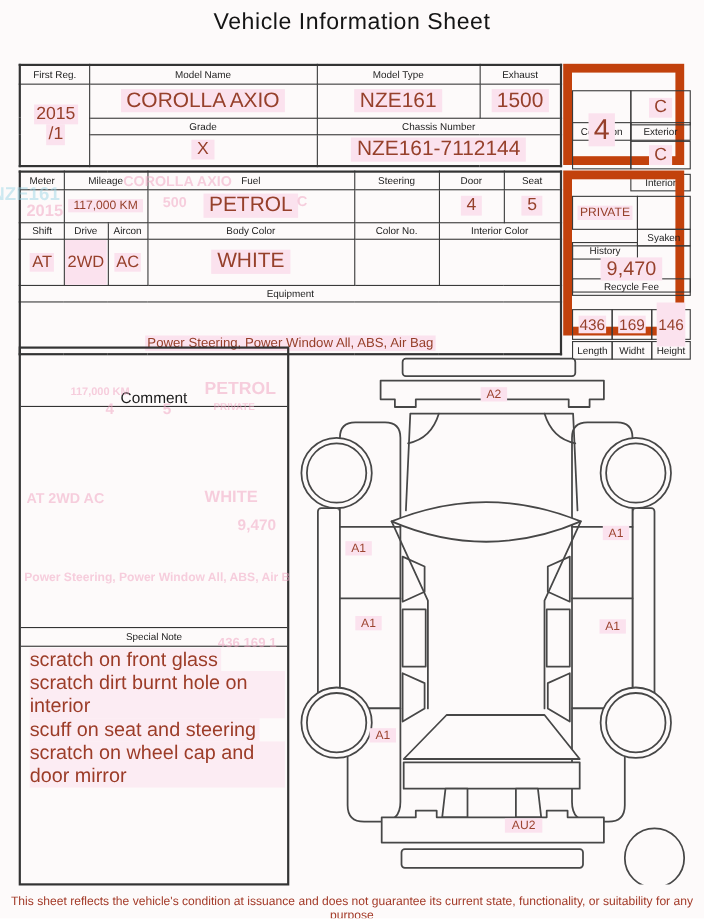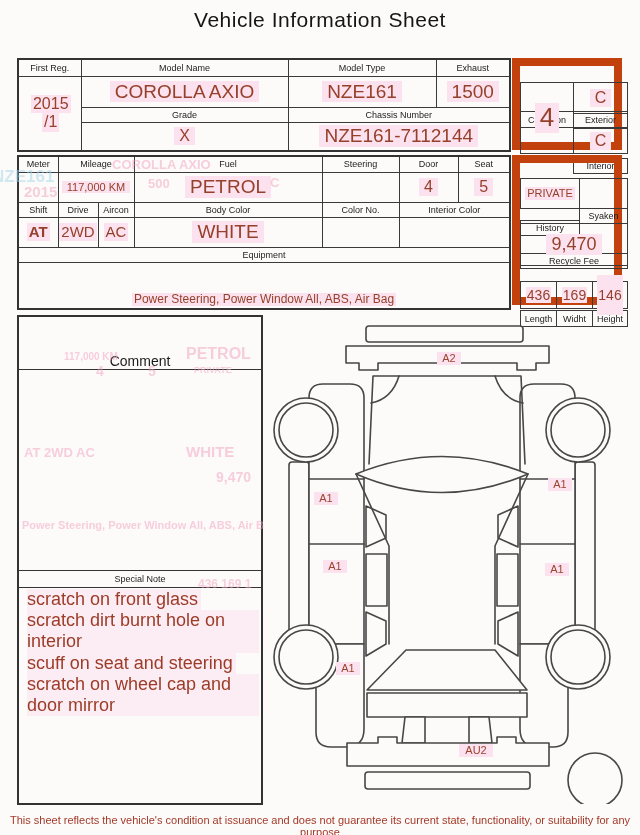--- a/index.html
+++ b/index.html
@@ -141,22 +141,22 @@
     </tr>
     <tr style="height:15px;">
       <td class="lbl">Shift</td>
       <td class="lbl">Drive</td>
       <td class="lbl">Aircon</td>
       <td class="lbl">Body Color</td>
       <td class="lbl">Color No.</td>
       <td colspan="2" class="lbl">Interior Color</td>
     </tr>
     <tr style="height:30px;">
-      <td class="v s15"><span class="hl" style="padding:0 2px;font-weight:bold;">AT</span></td>
-      <td class="v s15"><span class="hl" style="padding:0 2px;">2WD</span></td>
+      <td class="v s15"><span class="hl" style="padding:0 2px;">AT</span></td>
+      <td class="v s15"><span class="hl" style="padding:12px 2px;">2WD</span></td>
       <td class="v s15"><span class="hl" style="padding:0 2px;">AC</span></td>
       <td class="v s19"><span class="hl">WHITE</span></td>
       <td class="v"></td>
       <td colspan="2" class="v"></td>
     </tr>
     <tr style="height:15px;">
       <td colspan="7" class="lbl">Equipment</td>
     </tr>
     <tr style="height:44px;">
       <td colspan="7" class="v s12 topleft" style="padding:2px 4px;">

